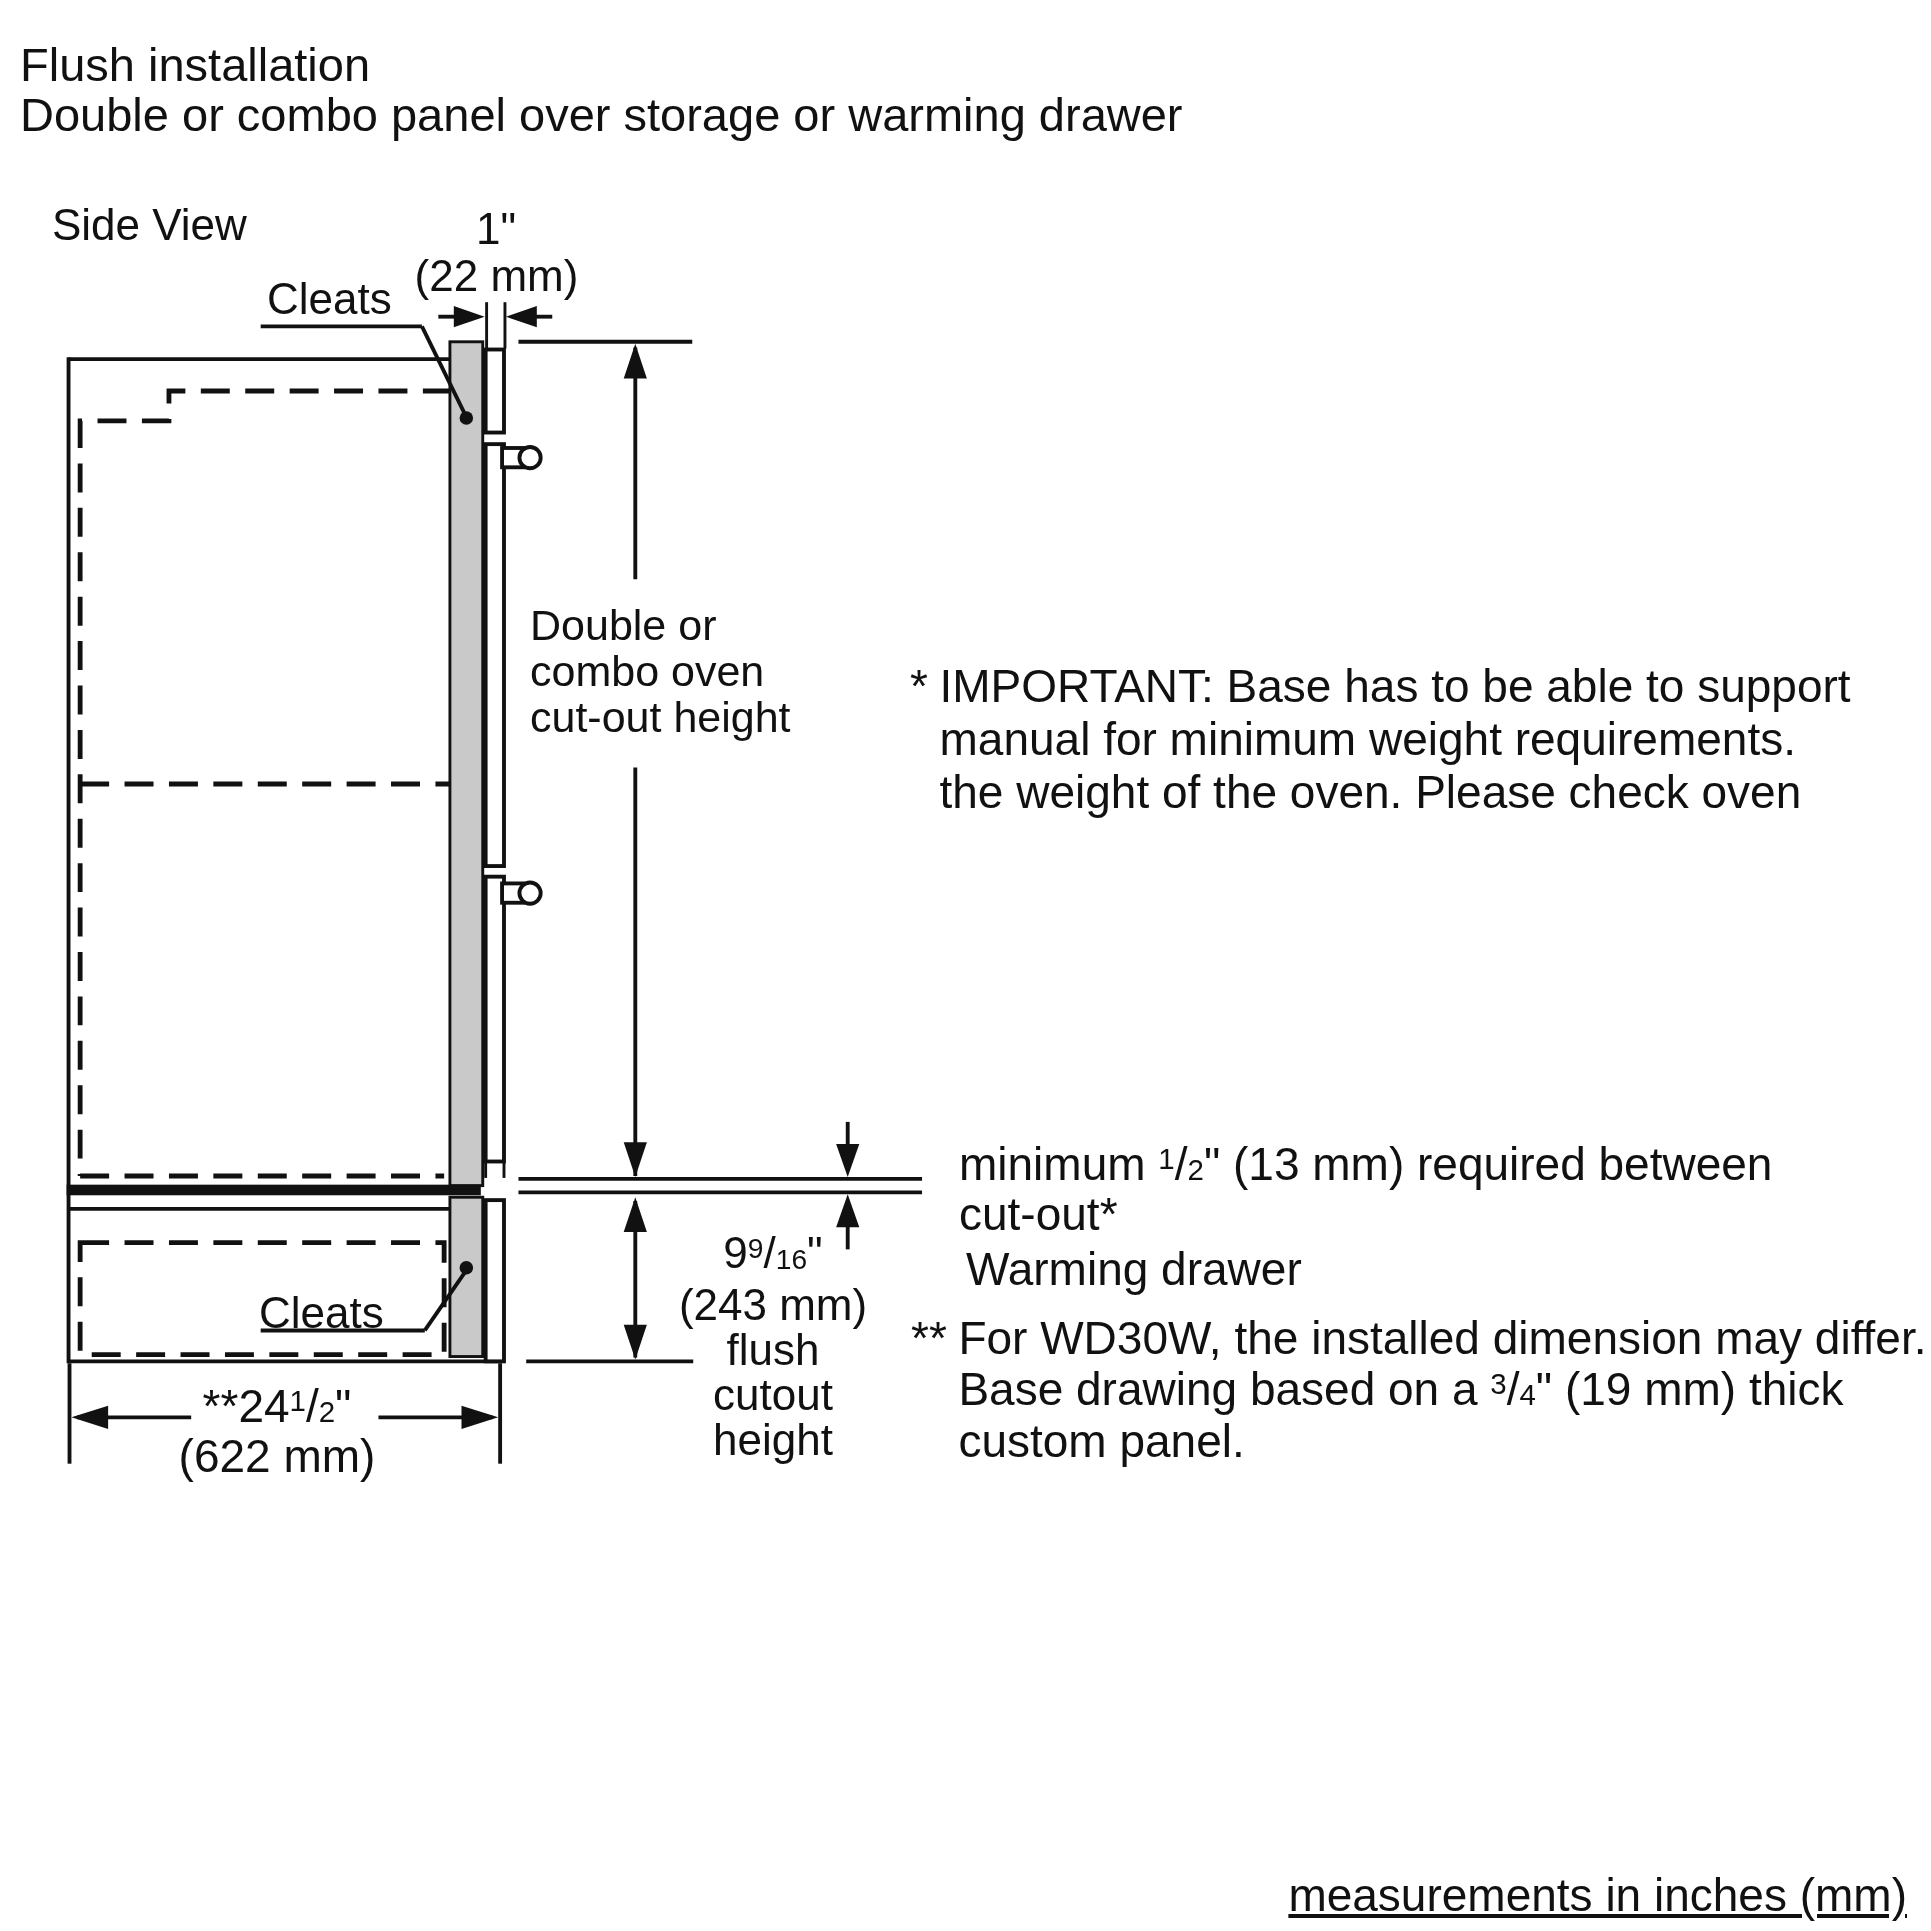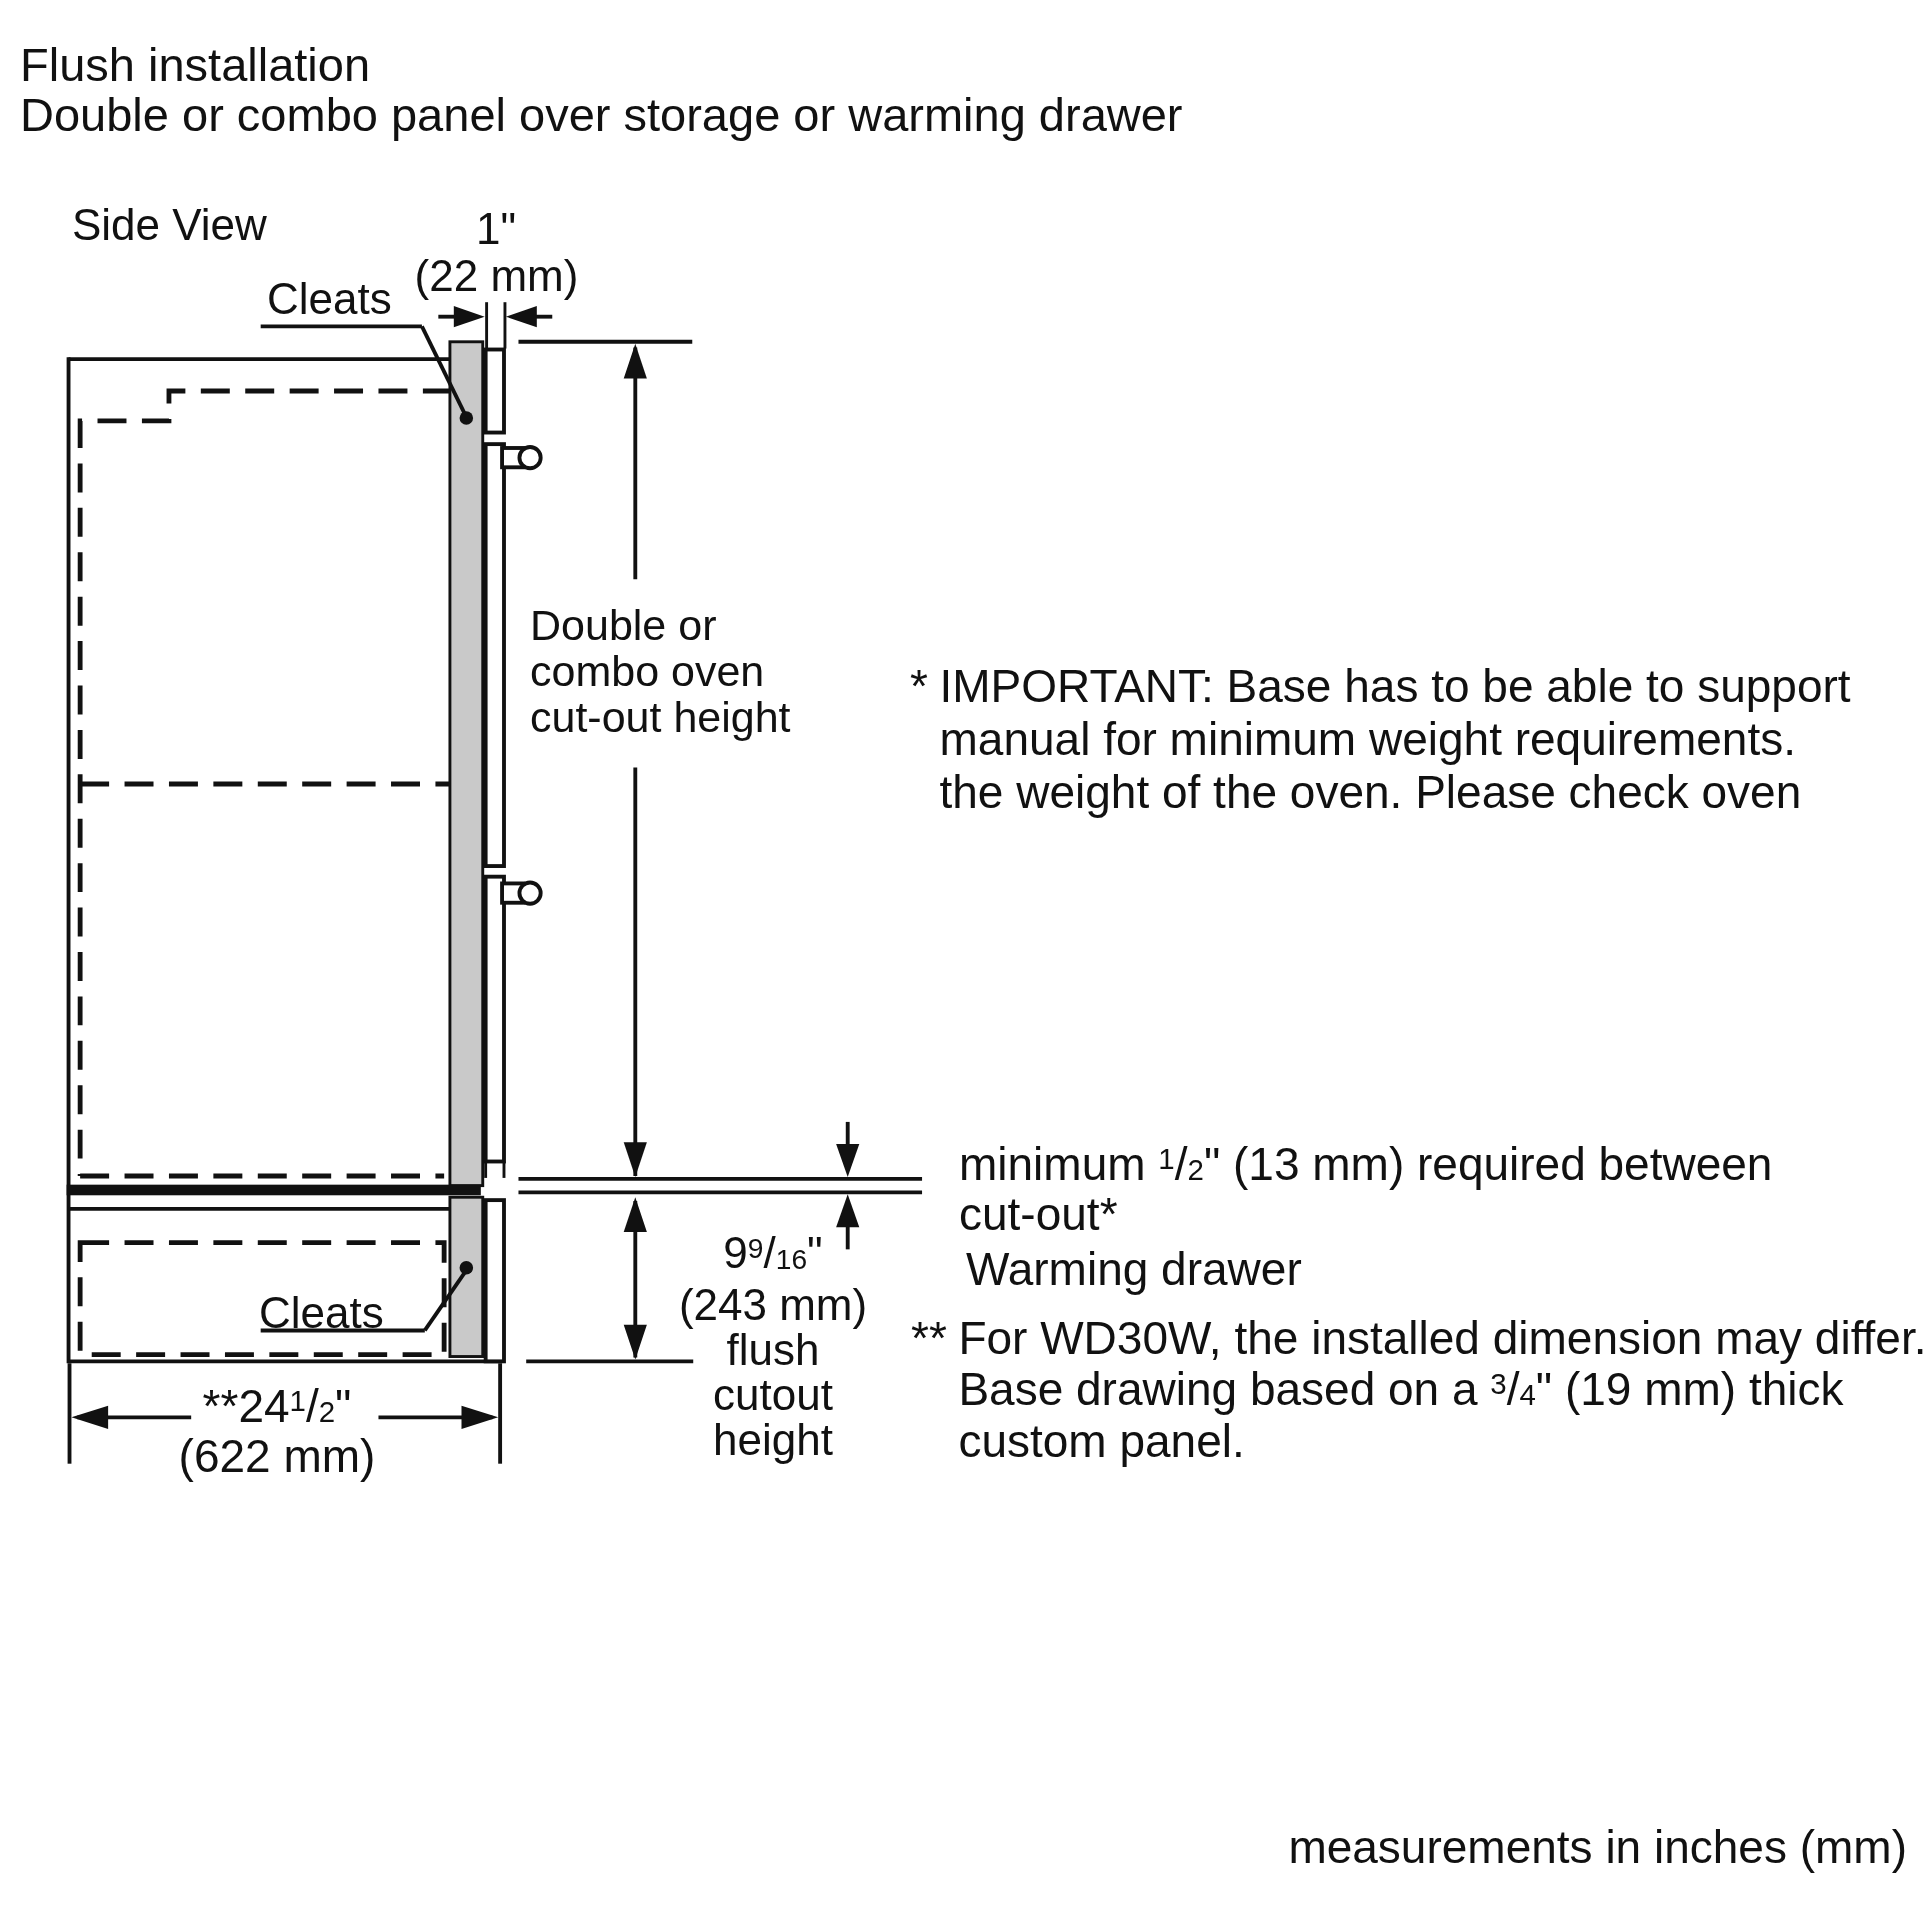--- a/index.html
+++ b/index.html
@@ -125,21 +125,21 @@
       <line class="sw4" x1="440" y1="1378" x2="482" y2="1317"></line>
       <circle class="fillk" cx="483" cy="1313" r="7"></circle>
     </g>
   </svg>
 
   <div class="t f49" style="left:20px;top:7.7px;margin-top:32px;">
     <div>Flush installation</div>
     <div>Double or combo panel over storage or warming drawer</div>
   </div>
 
-  <div class="t f46" style="left:72px;top:203px;">Side View</div>
+  <div class="t f46" style="left:52px;top:203px;">Side View</div>
 
   <div class="t f46 ctr" style="left:433px;top:207px;width:126px;">1"</div>
   <div class="t f46 ctr" style="left:396px;top:254px;width:201px;">(22 mm)</div>
 
   <div class="t f46" style="left:267px;top:277px;">Cleats</div>
   <div class="t f46" style="left:259px;top:1291px;">Cleats</div>
 
   <div class="t lh48" style="left:530px;top:602px;font-size:43px;">
     <div>Double or</div>
     <div>combo oven</div>
@@ -177,16 +177,16 @@
     <div>flush</div>
     <div>cutout</div>
     <div>height</div>
   </div>
 
   <div class="t f48 lh46 ctr" style="left:132px;top:1379px;width:290px;">
     <div><span>**24</span><span class="fs">1</span><span>/</span><span class="fb">2</span><span>"</span></div>
     <div>(622 mm)</div>
   </div>
 
-  <div class="t f48" style="right:24px;top:1824px;">measurements in inches (mm)</div>
+  <div class="t f48" style="right:24px;top:1872px;text-decoration:underline;">measurements in inches (mm)</div>
 
 </div>
 
 
 </body></html>

